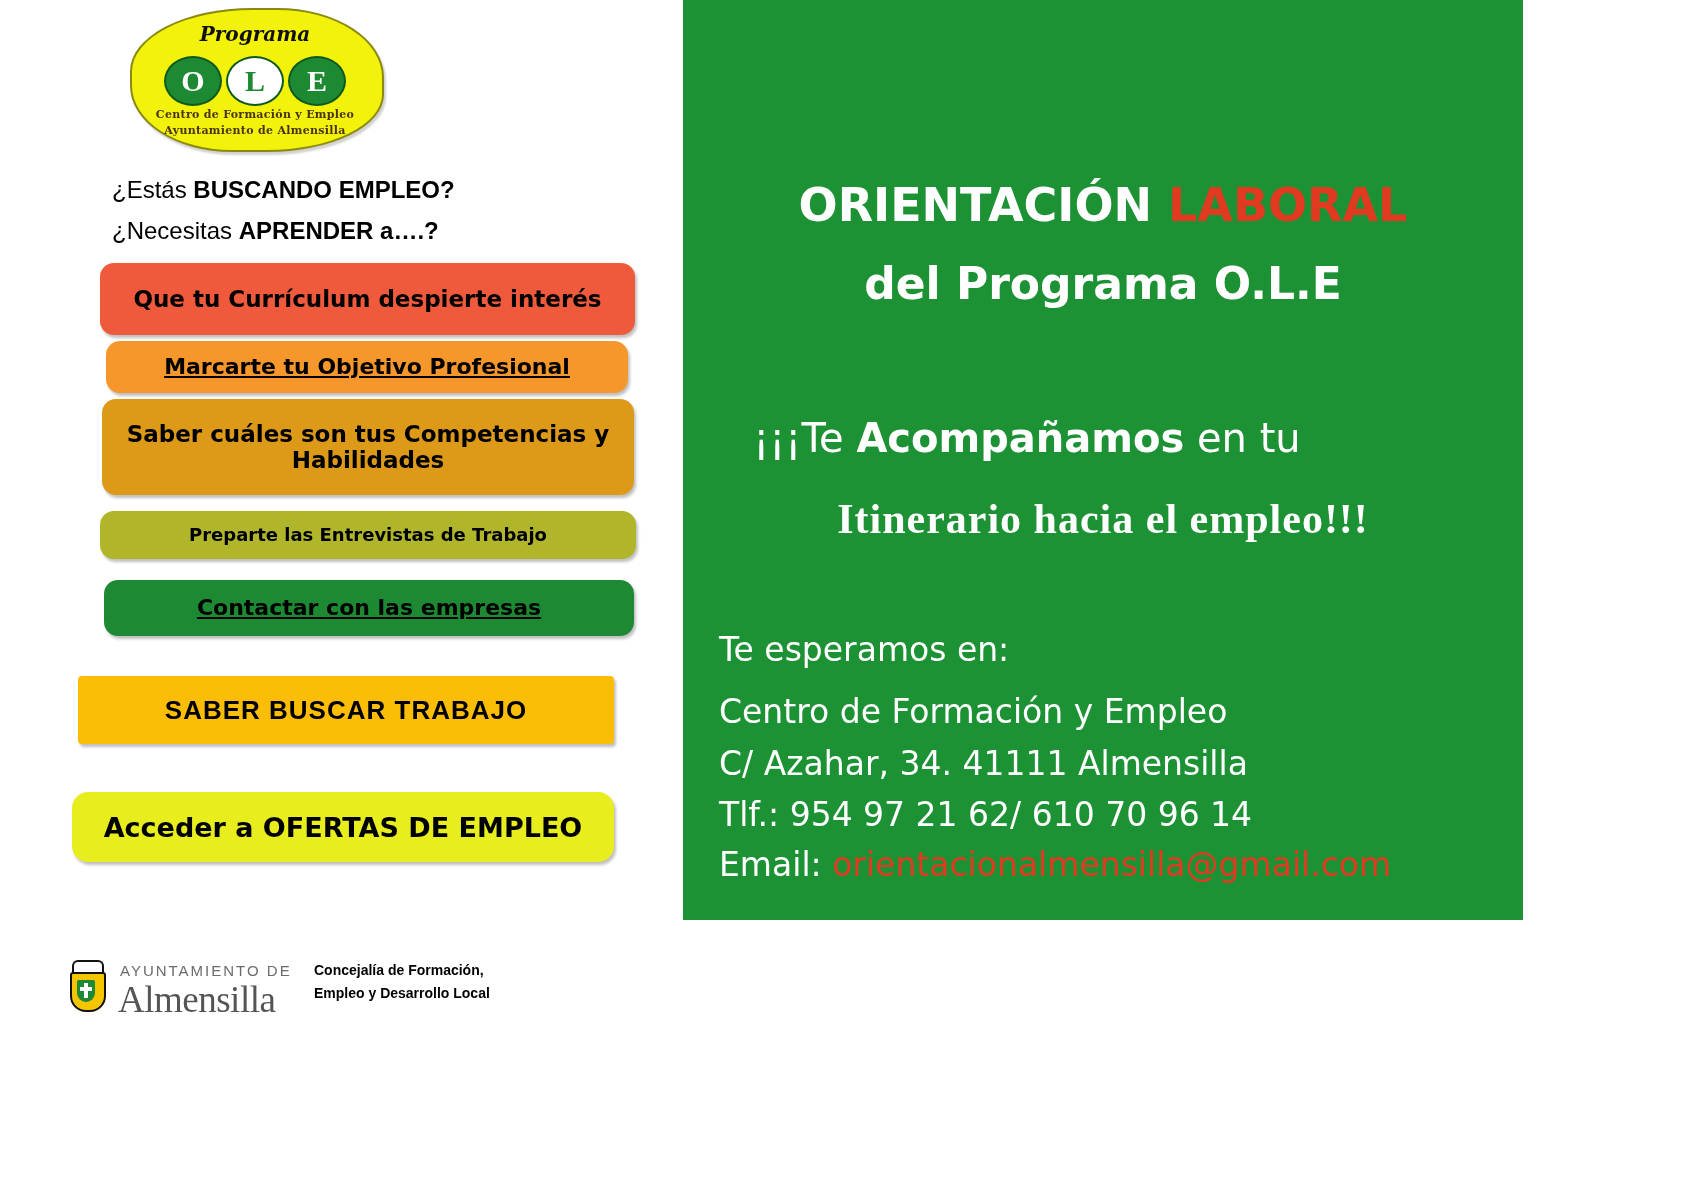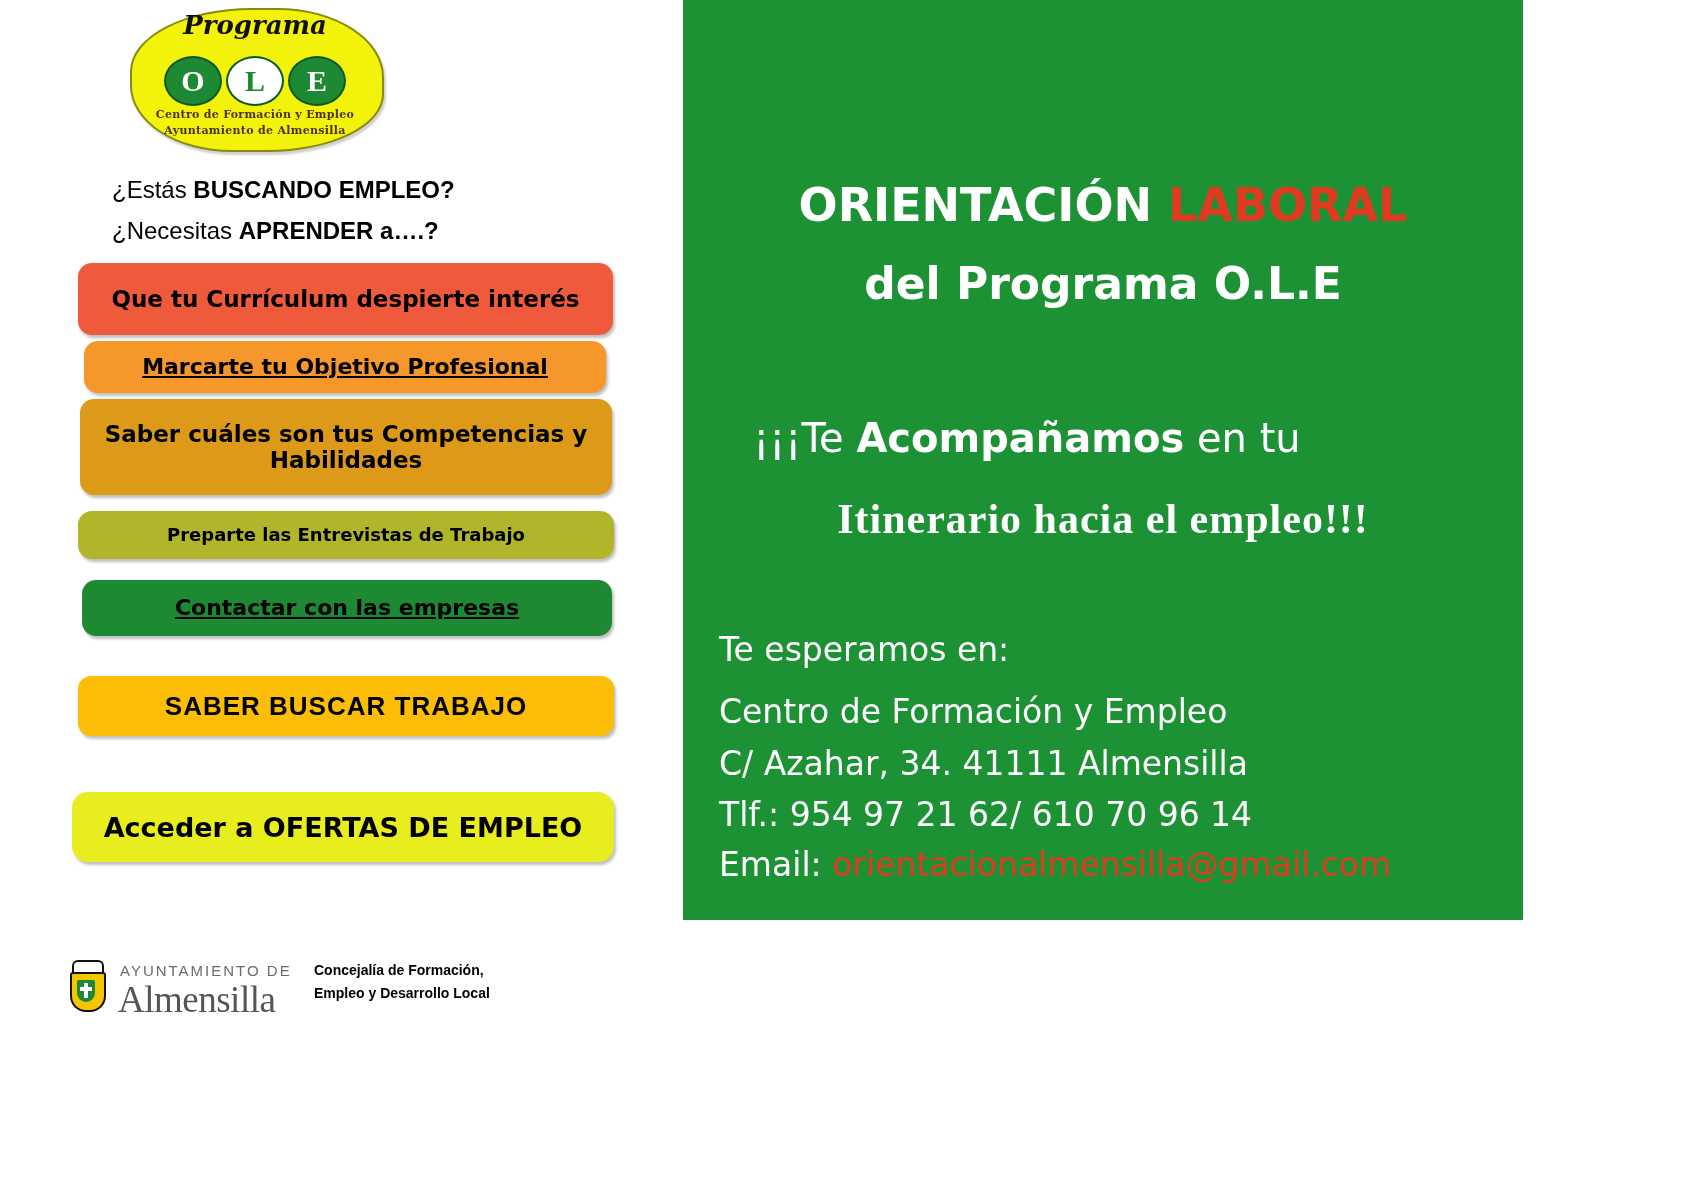--- a/index.html
+++ b/index.html
@@ -36,26 +36,26 @@
     position: absolute;
     left: 0; top: 0;
     width: 250px; height: 140px;
     background: #f2f20a;
     border: 2px solid #8a8a10;
     border-radius: 48% 42% 46% 40% / 44% 48% 40% 46%;
     box-shadow: 2px 3px 2px rgba(0,0,0,0.18);
   }
   #logo-title {
     position: absolute;
-    left: 0; top: 2px;
+    left: 0; top: 14px;
     width: 250px;
     text-align: center;
     font-family: "DejaVu Serif", serif;
     font-style: italic;
-    font-size: 26px;
+    font-size: 20px;
     font-weight: bold;
     color: #111;
   }
   .logo-letter {
     position: absolute;
     width: 54px;
     height: 46px;
     border-radius: 50%;
     background: #1d8a33;
     border: 2px solid #0c5a1e;
@@ -103,33 +103,34 @@
     display: flex;
     align-items: center;
     justify-content: center;
     text-align: center;
     font-family: "DejaVu Sans", sans-serif;
     font-weight: bold;
     color: #000;
     line-height: 1.15;
     padding: 0 10px;
     box-sizing: border-box;
+    margin-left: 22px;
   }
   #step-1 { left: 78px; top: 263px; width: 535px; height: 72px; background: #f05a3c; font-size: 23px; }
   #step-2 { left: 84px; top: 341px; width: 522px; height: 52px; background: #f5972a; font-size: 22px; text-decoration: underline; }
   #step-3 { left: 80px; top: 399px; width: 532px; height: 96px; background: #dd9a18; font-size: 23px; }
   #step-4 { left: 78px; top: 511px; width: 536px; height: 48px; background: #b0b52a; font-size: 18px; }
   #step-5 { left: 82px; top: 580px; width: 530px; height: 56px; background: #1d8a33; font-size: 22px; }
 
   #cta-saber {
     position: absolute;
     left: 78px; top: 676px;
-    width: 536px; height: 60px;
+    width: 536px; height: 68px;
     background: #fcbd07;
-    border-radius: 13px;
+    border-radius: 4px;
     box-shadow: 2px 3px 3px rgba(0,0,0,0.25);
     display: flex; align-items: center; justify-content: center;
     font-family: "Liberation Sans", sans-serif;
     font-weight: bold;
     font-size: 26px;
     letter-spacing: 1px;
     color: #000;
   }
   #cta-ofertas {
     position: absolute;

